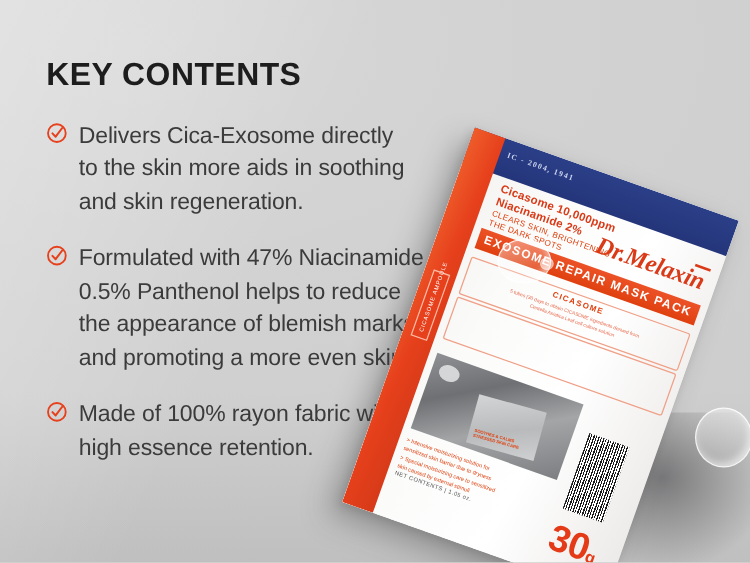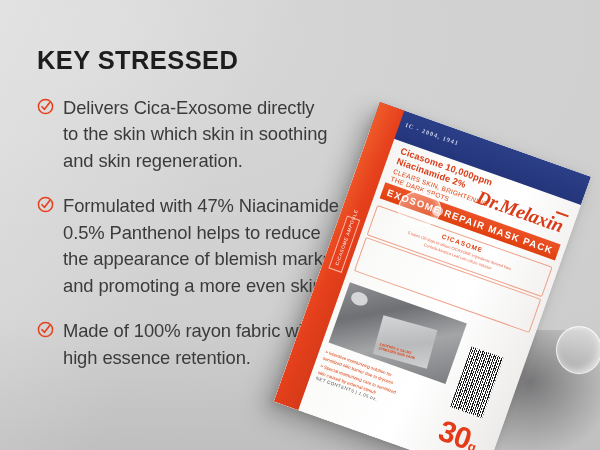--- a/index.html
+++ b/index.html
@@ -343,31 +343,31 @@
 </style>
 </head>
 <body>
 
 <div id="stage">
 
   <div id="bg-sheen"></div>
 
   <div class="copy">
 
-    <h1 class="headline">KEY STRESSED</h1>
+    <h1 class="headline">KEY CONTENTS</h1>
 
     <div class="feature">
       <span class="check-icon">
         <svg viewBox="0 0 24 24" width="17" height="17">
           <circle cx="12" cy="12" r="10" fill="none" stroke="#e6401c" stroke-width="2.1"></circle>
           <path d="M7 12.3 L10.6 16 L18 6.2" fill="none" stroke="#e6401c" stroke-width="2.3" stroke-linecap="round" stroke-linejoin="round"></path>
         </svg>
       </span>
       <span class="feature-text">Delivers Cica-Exosome directly
-to the skin which skin in soothing
+to the skin more aids in soothing
 and skin regeneration.</span>
     </div>
 
     <div class="feature">
       <span class="check-icon">
         <svg viewBox="0 0 24 24" width="17" height="17">
           <circle cx="12" cy="12" r="10" fill="none" stroke="#e6401c" stroke-width="2.1"></circle>
           <path d="M7 12.3 L10.6 16 L18 6.2" fill="none" stroke="#e6401c" stroke-width="2.3" stroke-linecap="round" stroke-linejoin="round"></path>
         </svg>
       </span>

